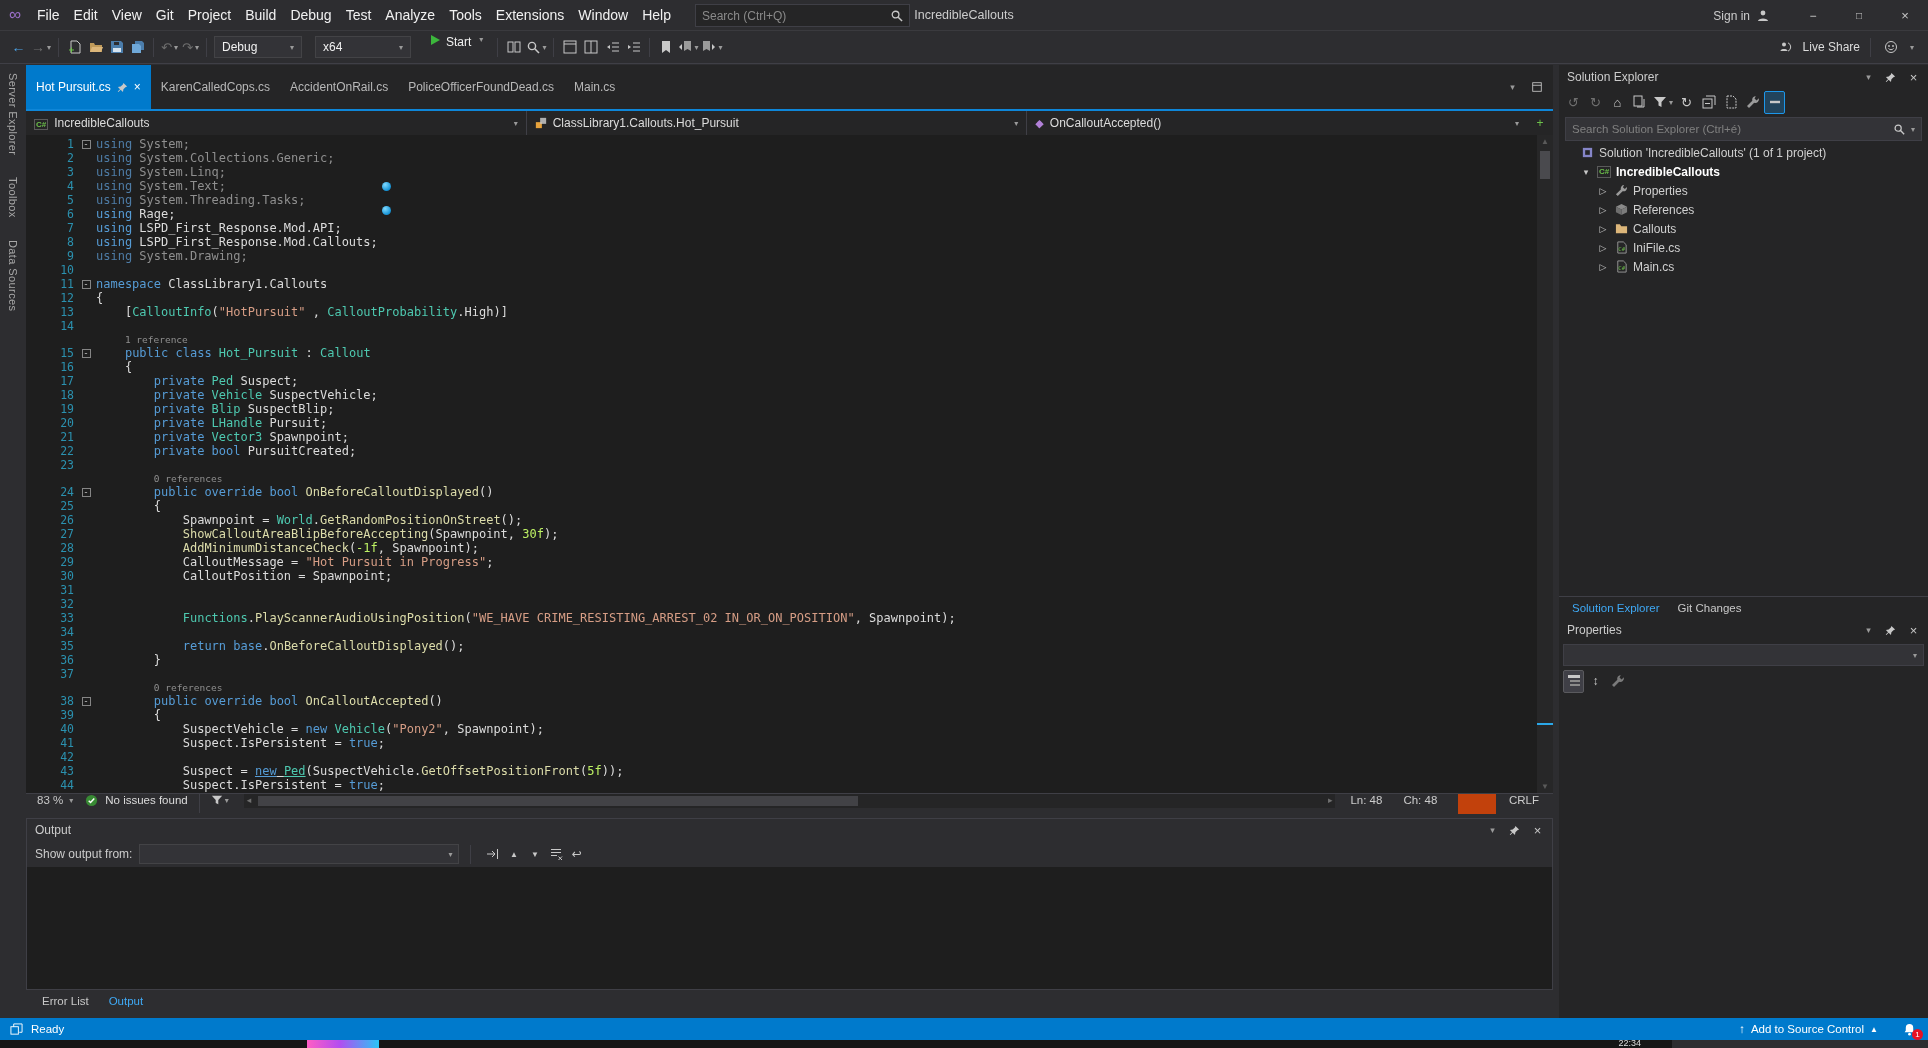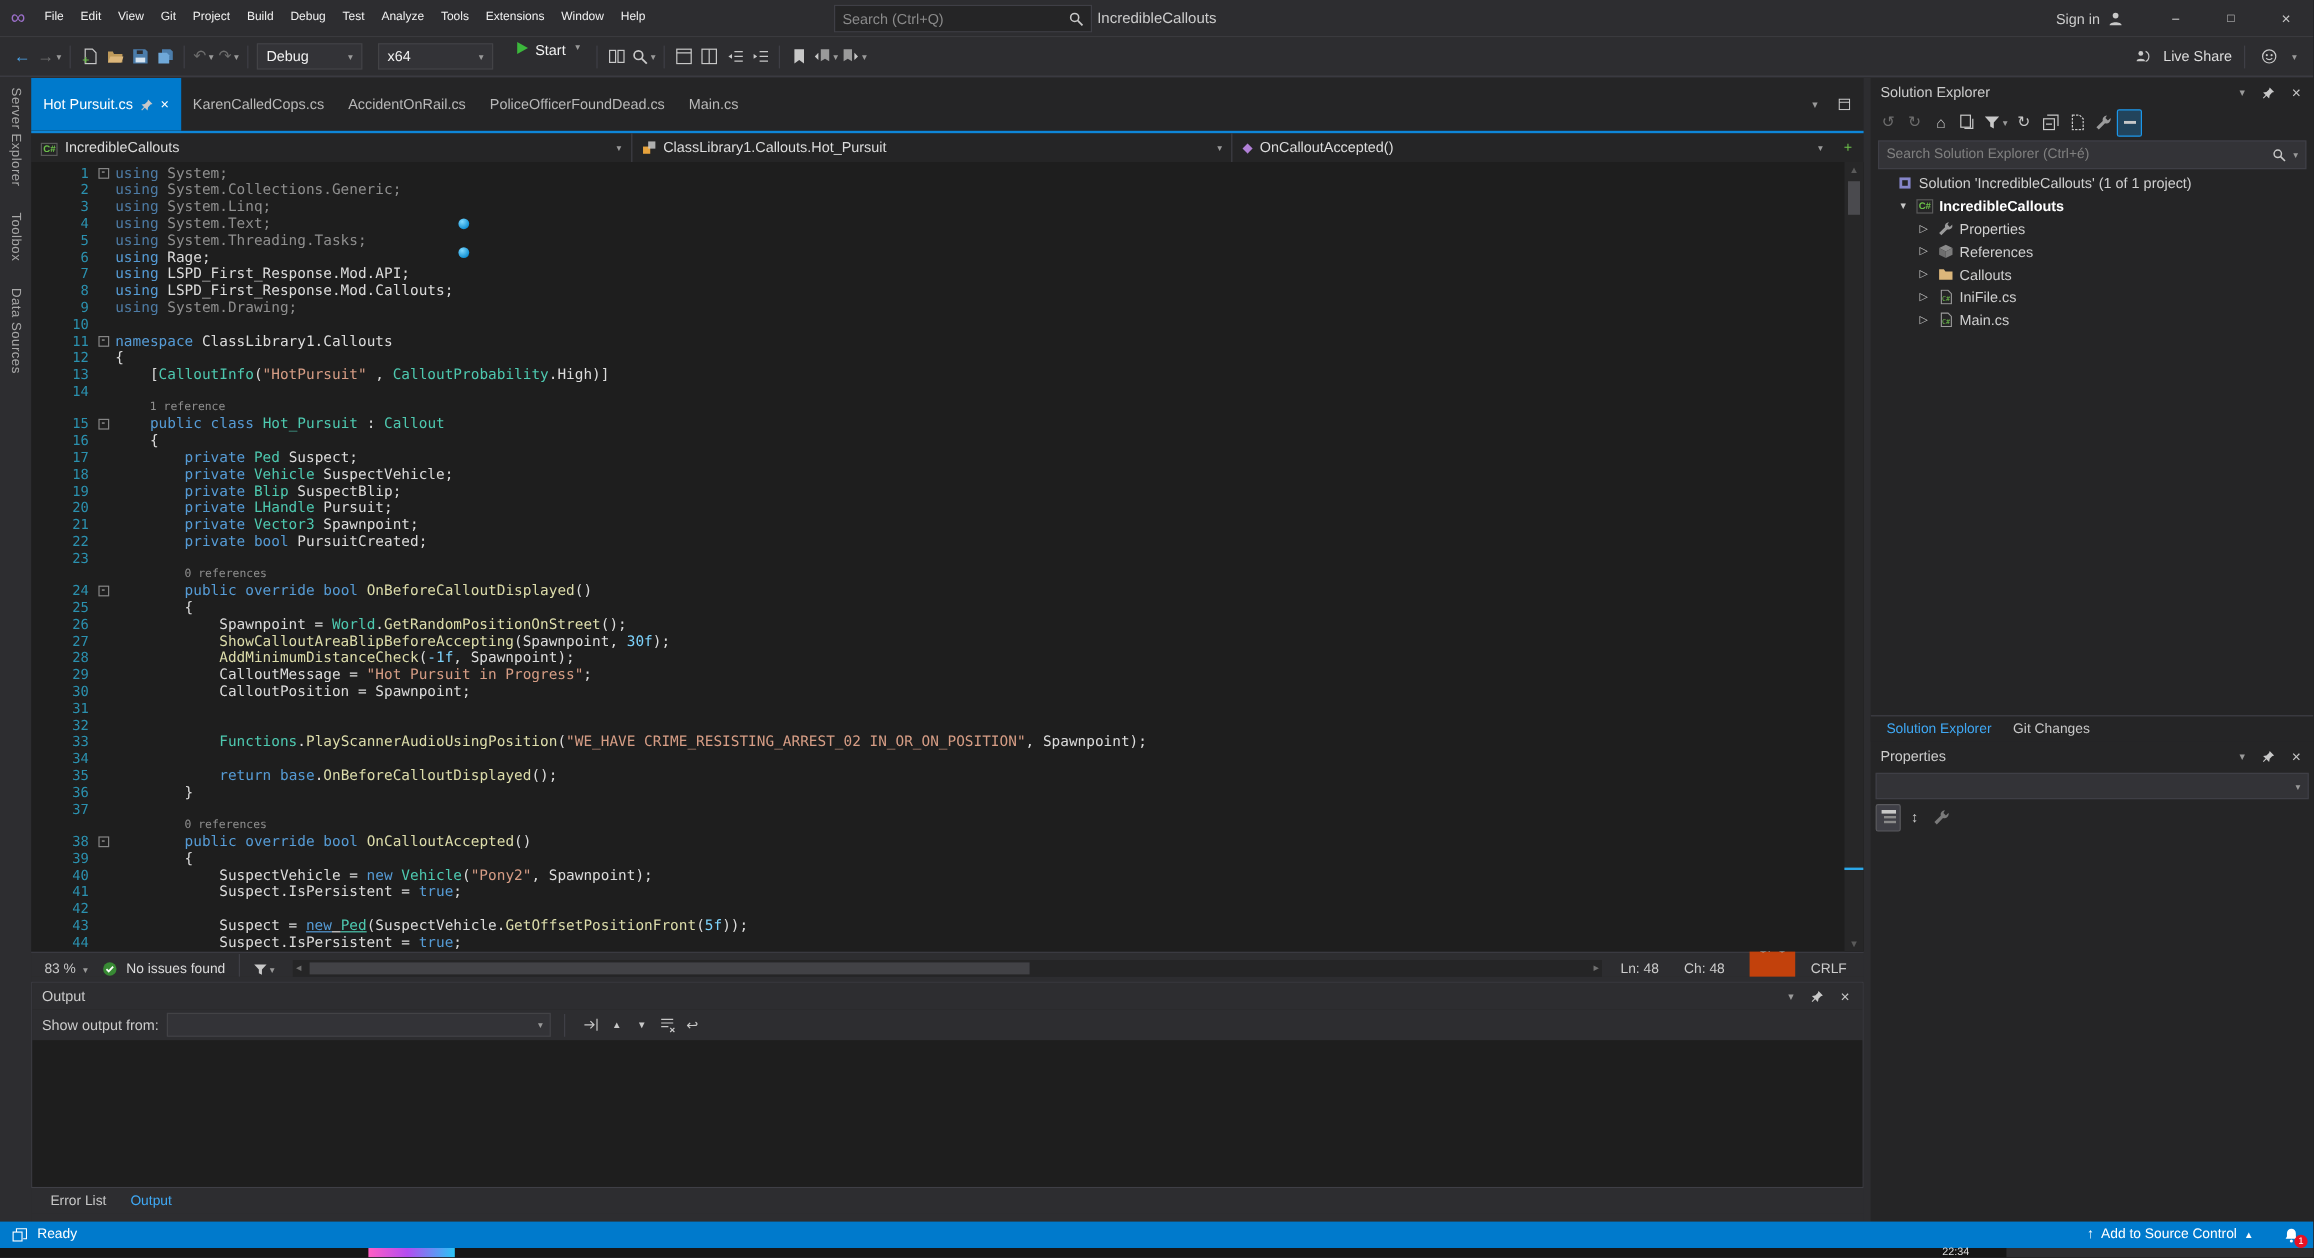--- a/index.html
+++ b/index.html
@@ -7,21 +7,21 @@
   .root{width:1928px;height:1048px;position:relative;overflow:hidden;background:#2D2D30;
         font-family:"Liberation Sans","DejaVu Sans",sans-serif;color:#DCDCDC;font-size:12px}
   b{font-weight:normal;font-style:normal}
   .c-ico{color:#C8C8C8}.c-dis{color:#6E6E6E}.c-blue{color:#4BA3E8}.c-w{color:#fff}
   .chev{font-size:8px;color:#9A9A9A;margin-left:2px}
   svg{display:block}
 
   
   .titlebar{height:31px;background:#2D2D30;display:flex;align-items:center;position:relative;border-bottom:1px solid #3A3A3E}
   .vslogo{width:30px;display:flex;justify-content:center;font-size:17px;color:#9B6FC9}
-  .menu-item{padding:0 7px;line-height:30px;font-size:10px;color:#F1F1F1;cursor:default}
+  .menu-item{padding:0 7px;line-height:30px;font-size:14px;color:#F1F1F1;cursor:default}
   .qsearch{position:absolute;left:695px;top:4px;width:215px;height:23px;background:#252526;border:1px solid #3F3F46;
            display:flex;align-items:center;padding:0 6px;color:#8A8A8A;font-size:12px}
   .qsearch .sicon{margin-left:auto}
   .win-title{position:absolute;left:50%;transform:translateX(-50%);line-height:31px;color:#CCCCCC;font-size:12.5px}
   .tb-right{position:absolute;right:0;top:0;height:31px;display:flex;align-items:center}
   .signin{display:flex;align-items:center;gap:6px;margin-right:20px;color:#CCCCCC}
   .winbtn{width:46px;height:30px;display:flex;align-items:center;justify-content:center;font-size:12px;color:#CCCCCC}
 
   
   .toolbar{height:33px;background:#2D2D30;display:flex;align-items:center;padding-left:8px;gap:1px;border-bottom:1px solid #3F3F46}
@@ -52,29 +52,29 @@
 
   .editor{flex:1;display:flex;background:#1E1E1E;position:relative;overflow:hidden}
   .lines{flex:1;overflow:hidden;padding-top:2px}
   .code-row{display:flex;height:14px;line-height:14px;font-family:"DejaVu Sans Mono","Liberation Mono",monospace;font-size:12px}
   .gut{width:50px;flex:none;text-align:right;color:#2B91AF;font-size:11.5px;padding-right:2px}
   .foldc{width:20px;flex:none;display:flex;align-items:center;justify-content:center}
   .fold-box{width:9px;height:9px;border:1px solid #858585;color:#C8C8C8;font-size:9px;line-height:6px;text-align:center}
   .codetx{flex:1;white-space:pre}
   .lens-row{display:flex;height:13px;line-height:13px;font-family:"DejaVu Sans Mono","Liberation Mono",monospace;font-size:9.5px;color:#8F8F8F}
   .lgut{width:70px;flex:none}
-  .tk-k{color:#569CD6}.tk-t{color:#4EC9B0}.tk-s{color:#D69D85}.tk-num{color:#7dd3fc}.tk-m{color:#DCDCAA}
+  .tk-k{color:#569CD6}.tk-t{color:#4EC9B0}.tk-s{color:#D69D85}.tk-num{color:#bef264}.tk-m{color:#DCDCAA}
   .tk-p{color:#DCDCDC}.tk-dk{color:#4E7CA6}.tk-dm{color:#8F8F8F}.tk-u{text-decoration:underline}
   .collab-dot{position:absolute;width:9px;height:9px;border-radius:50%;background:radial-gradient(circle at 35% 30%,#7FD9FF,#1593D6 70%,#0B6FA8)}
   .vscroll{width:16px;flex:none;background:#272728;position:relative}
   .vsarrow{position:absolute;left:0;width:16px;text-align:center;font-size:8px;color:#5A5A5A}
   .vthumb{position:absolute;left:3px;top:16px;width:10px;height:28px;background:#4A4A4E}
   .vmark{position:absolute;left:0;width:16px;height:2px;background:#2BA7E8}
 
-  .estatus{height:21px;background:#2D2D30;border-top:1px solid #3F3F46;display:flex;align-items:flex-end;font-size:11.5px;color:#C8C8C8;padding-left:6px;gap:7px}
+  .estatus{height:21px;background:#2D2D30;border-top:1px solid #3F3F46;display:flex;align-items:flex-start;font-size:11.5px;color:#C8C8C8;padding-left:6px;gap:7px}
   .zoom-sel{display:flex;align-items:center;gap:4px;padding:0 5px}
   .hscroll{flex:1;height:14px;margin:0 8px;background:#252526;position:relative}
   .hthumb{position:absolute;left:14px;top:2px;height:10px;width:55%;background:#424246}
   .harrow{position:absolute;top:1px;font-size:9px;color:#707070}
   .spc-badge{background:#c2410c;color:#fff;padding:16px 7px;line-height:16px}
   .einfo{margin-right:14px;color:#CCCCCC}
 
   .gap4{height:4px;background:#2D2D30}
   .outpanel{height:172px;border:1px solid #3F3F46;display:flex;flex-direction:column;background:#1E1E1E}
   .out-header{height:22px;background:#2D2D30;display:flex;align-items:center;padding:0 4px 0 8px;color:#CCCCCC}

